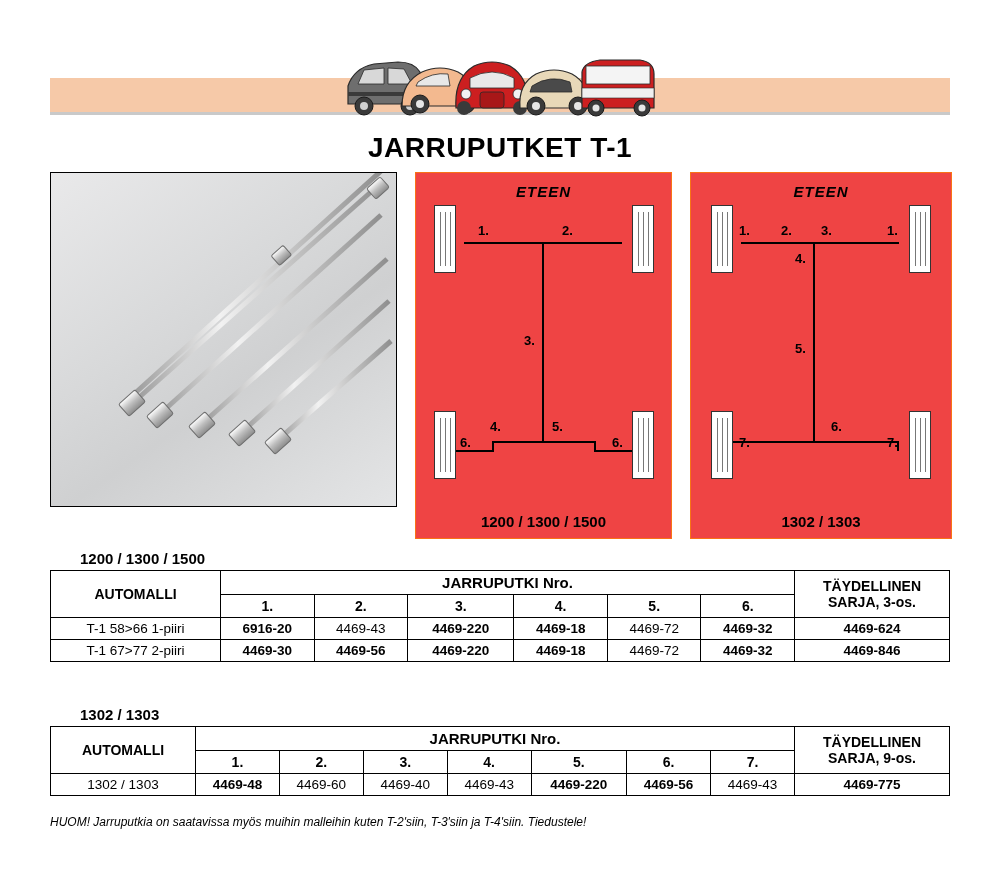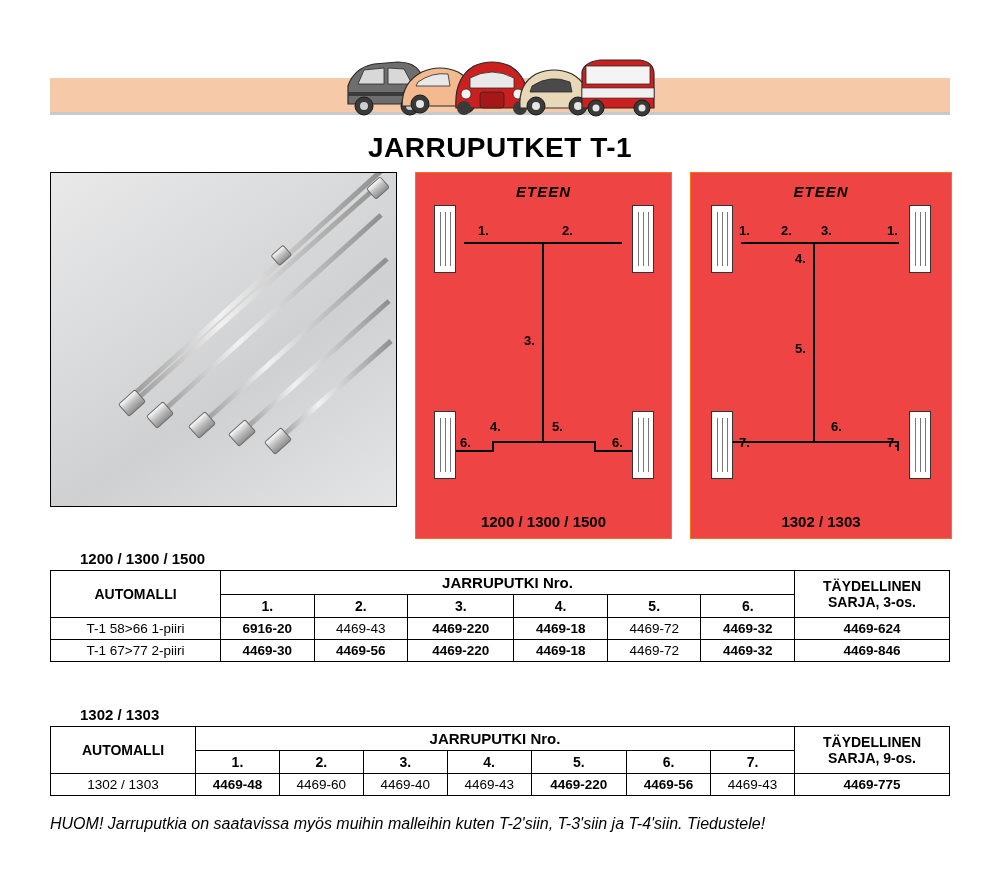--- a/index.html
+++ b/index.html
@@ -77,21 +77,21 @@
   table.data td,table.data th{
     border:1px solid #000;text-align:center;padding:3px 2px;font-weight:normal;
   }
   table.data .hdr{font-weight:bold;font-size:15px;}
   table.data .sub{font-weight:bold;font-size:14px;}
   table.data .b{font-weight:bold;}
   table.data .model{font-size:13.5px;}
 
   .note{
     position:absolute;left:50px;top:815px;width:900px;
-    font-size:16px;font-style:italic;
+    font-size:12px;font-style:italic;
   }
 </style>
 </head>
 <body>
 
 <div class="banner"></div>
 <div class="banner-line"></div>
 
 <div class="cars">
   <svg width="320" height="78" viewBox="0 0 320 78" xmlns="http://www.w3.org/2000/svg">

